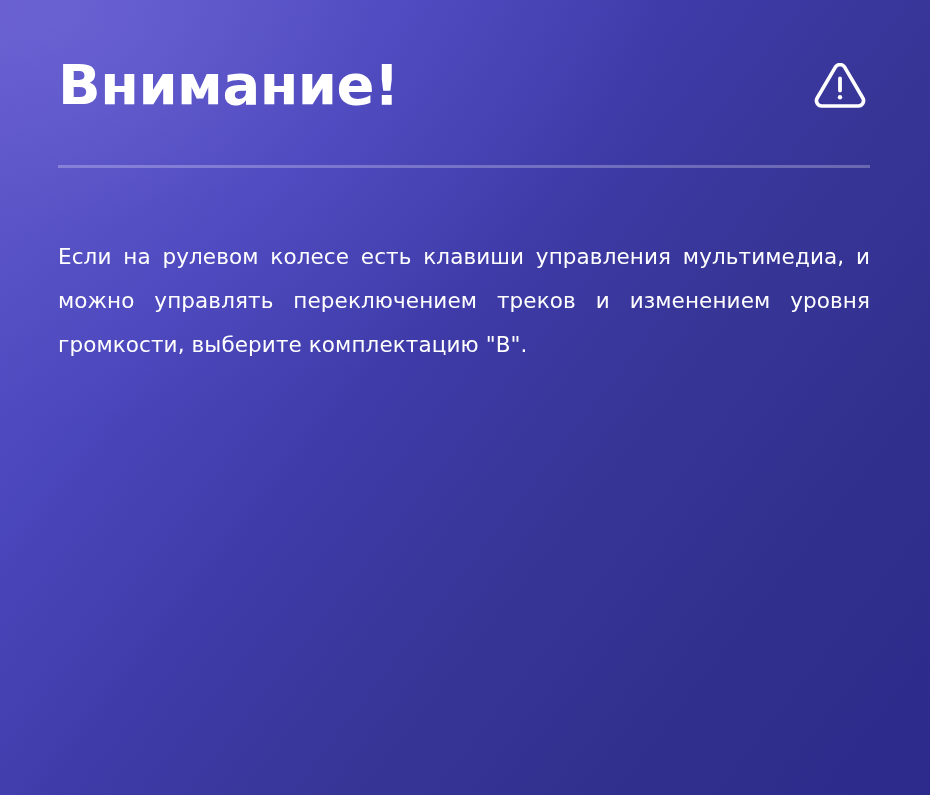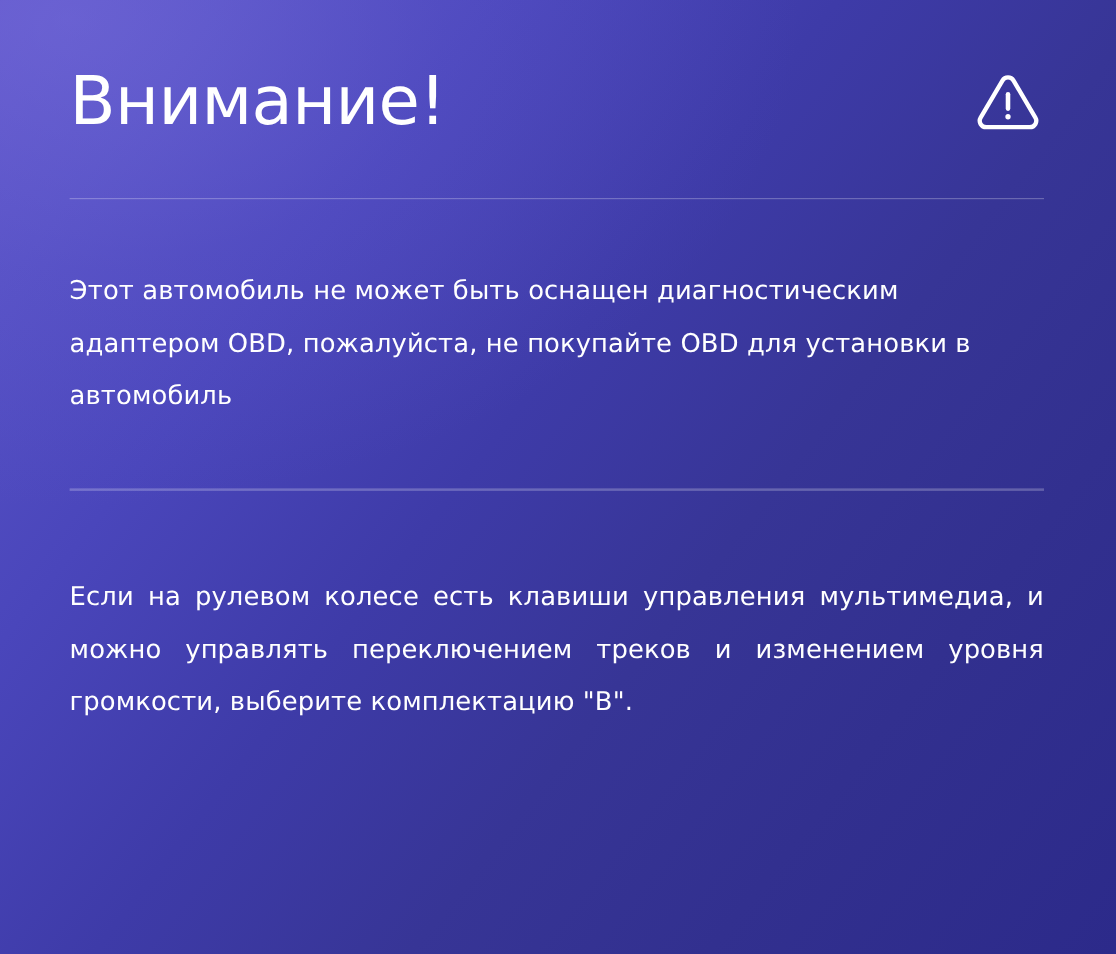--- a/index.html
+++ b/index.html
@@ -59,21 +59,21 @@
     height: 165px;
     box-sizing: border-box;
     padding-top: 4px;
   }
 
   .notice-title {
     margin: 0;
     color: #ffffff;
     font-family: "DejaVu Sans", sans-serif;
     font-size: 56px;
-    font-weight: 400;
+    font-weight: 700;
     letter-spacing: -0.5px;
     line-height: 1;
     white-space: nowrap;
   }
 
   .warning-icon {
     width: 56px;
     height: 56px;
     flex: 0 0 auto;
     display: block;
@@ -129,21 +129,20 @@
         <svg class="warning-icon" viewBox="0 0 56 56" aria-hidden="true">
           <path d="M28 7.5c-1.9 0-3.65 1.0-4.62 2.63L5.2 41.0c-0.98 1.67-0.98 3.72-0.02 5.38C6.14 48.03 7.9 49 9.82 49h36.36c1.92 0 3.68-0.97 4.64-2.62 0.96-1.66 0.96-3.71-0.02-5.38L32.62 10.13C31.65 8.5 29.9 7.5 28 7.5z" fill="none" stroke="#ffffff" stroke-width="3.6" stroke-linejoin="round" stroke-linecap="round"></path>
           <line x1="28" y1="21.5" x2="28" y2="33.5" stroke="#ffffff" stroke-width="3.8" stroke-linecap="round"></line>
           <circle cx="28" cy="40.3" r="2.2" fill="#ffffff"></circle>
         </svg>
       </span>
     </div>
 
     <hr class="divider">
 
-    <p class="notice-block block-1">Этот автомобиль не может быть оснащен диагностическим адаптером OBD, пожалуйста, не покупайте OBD для установки в автомобиль</p>
 
     <hr class="divider">
 
 
     <hr class="divider">
 
     <p class="notice-block block-3">Если на рулевом колесе есть клавиши управления мультимедиа, и можно управлять переключением треков и изменением уровня громкости, выберите комплектацию "B".</p>
 
   </div>
 </div>

